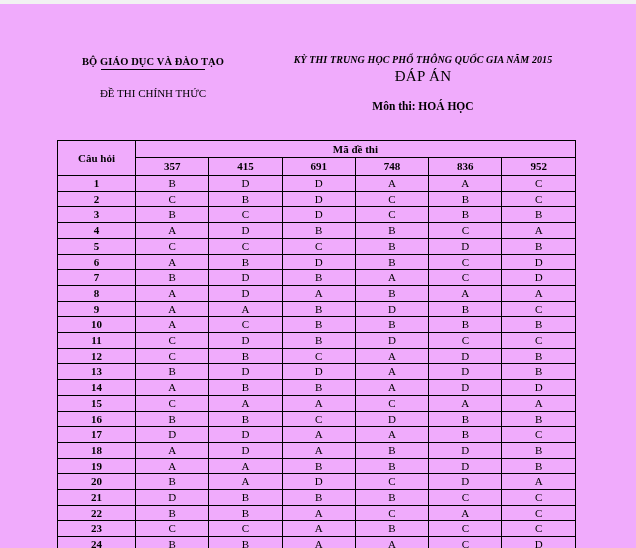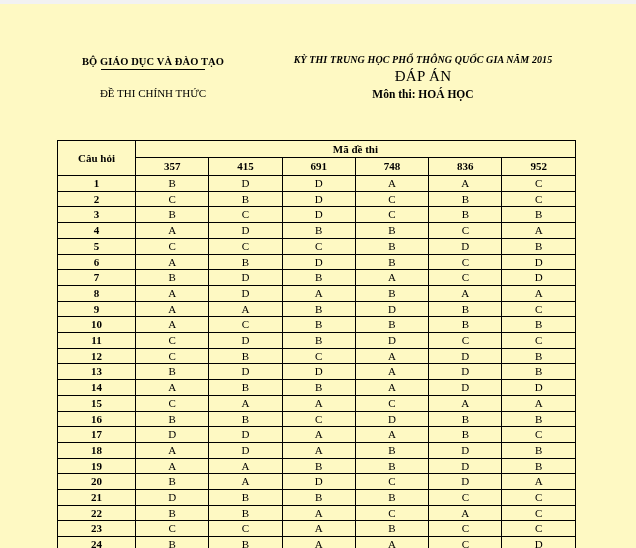--- a/index.html
+++ b/index.html
@@ -21,21 +21,21 @@
     width: 636px;
     height: 4px;
     background: #f2f2f2;
     border-bottom: 1px solid #e6e6e6;
   }
   .page {
     position: absolute;
     top: 4px; left: 0;
     width: 636px;
     height: 544px;
-    background: #fef9c3;
+    background: #f0abfc;
   }
 
   
   .header {
     position: relative;
     height: 82px;
   }
   .hdr-left {
     position: absolute;
     left: 46px;
@@ -76,21 +76,21 @@
   }
   .hdr-right .answer-key {
     font-size: 15px;
     font-weight: normal;
     margin-top: 3px;
     letter-spacing: 0.3px;
   }
   .hdr-right .subject {
     font-size: 11.5px;
     font-weight: bold;
-    margin-top: 3px;
+    margin-top: 15px;
   }
 
   
   .table-wrap {
     position: absolute;
     left: 57px;
     top: 136px;
     width: 518px;
   }
   table.answers {

